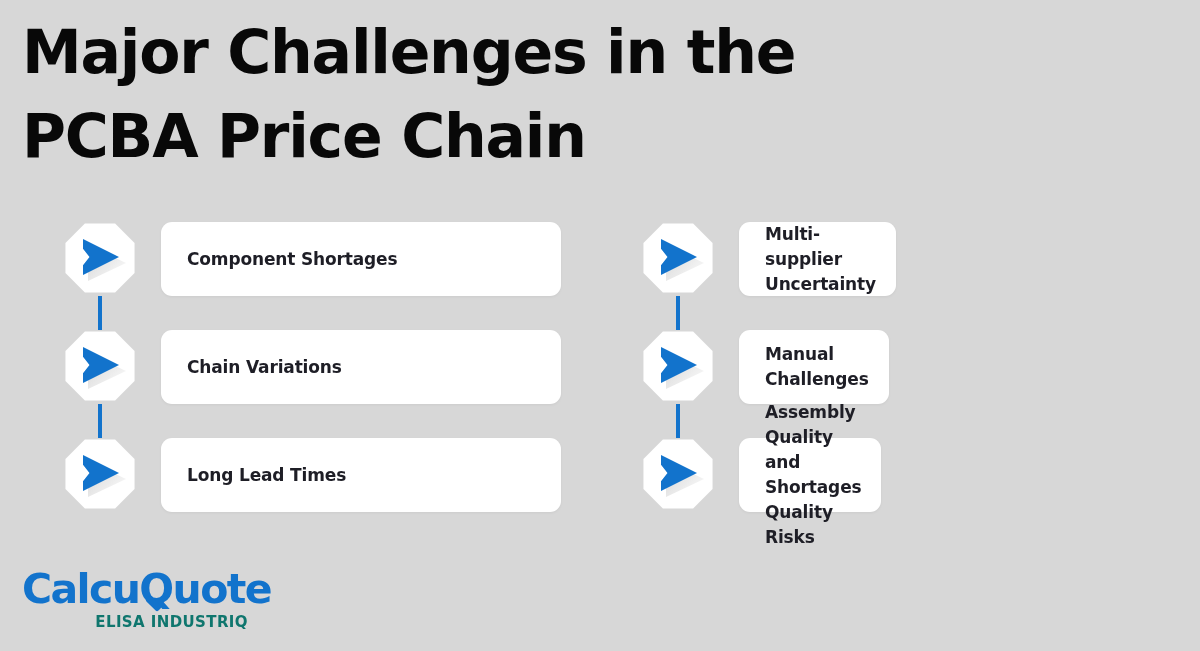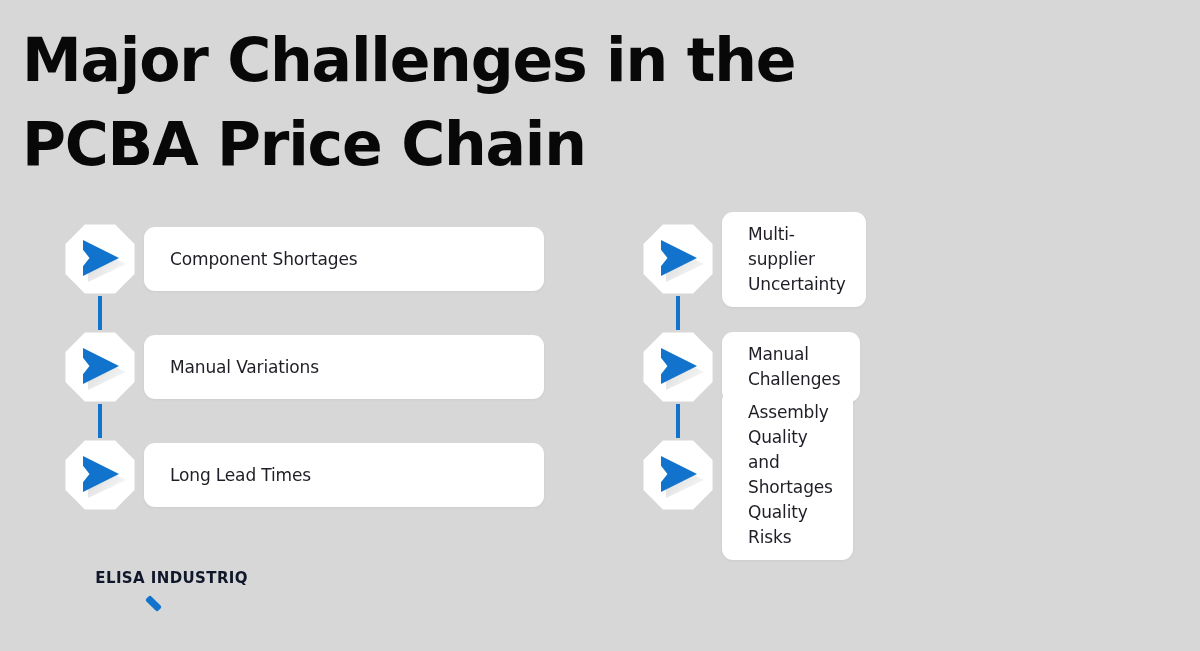--- a/index.html
+++ b/index.html
@@ -8,21 +8,21 @@
     background:#d7d7d7;
     font-family:"Liberation Sans", sans-serif;
     overflow:hidden;
     position:relative;
   }
 
   
   .title-block{
     position:absolute;
     left:22px;
-    top:18px;
+    top:10px;
     width:950px;
   }
   .title-line{
     font-family:"DejaVu Sans", sans-serif;
     font-weight:bold;
     font-size:60px;
     line-height:84px;
     letter-spacing:-1.2px;
     color:#080808;
     white-space:nowrap;
@@ -42,23 +42,23 @@
   }
   .column.left{ padding-left:64px; }
   .column.right{ padding-left:642px; margin-left:-600px; }
 
   .rows{ position:relative; }
 
   
   .row{
     position:relative;
     display:flex;
-    align-items:center;
     height:74px;
     margin-bottom:34px;
+    gap:17px;
   }
   .row:last-child{ margin-bottom:0; }
 
   
   .connector{
     position:absolute;
     width:4px;
     background:#1273cc;
     left:34px;
     top:74px;
@@ -119,21 +119,21 @@
     align-items:center;
     padding:10px 20px 10px 26px;
     z-index:2;
     box-shadow:0 1px 3px rgba(0,0,0,0.05);
   }
   .column.left .card{ width:400px; }
   .column.right .card{ width:404px; }
 
   .card-label{
     font-family:"DejaVu Sans", sans-serif;
-    font-weight:normal;
+    font-weight:bold;
     font-size:17px;
     line-height:25px;
     color:#1e1e26;
     letter-spacing:-0.15px;
   }
 
   
   .logo{
     position:absolute;
     left:22px;
@@ -159,21 +159,21 @@
     height:7px;
     background:#1273cc;
     transform:rotate(45deg);
     border-radius:2px;
   }
   .logo-sub{
     font-family:"DejaVu Sans", sans-serif;
     font-weight:bold;
     font-size:15px;
     line-height:18px;
-    color:#0f172a;
+    color:#0f766e;
     letter-spacing:0.4px;
     text-align:right;
     width:226px;
     margin-top:2px;
   }
 </style>
 </head>
 <body>
 
 <div class="title-block">
@@ -203,21 +203,21 @@
       <div class="row">
         <div class="connector"></div>
         <div class="badge">
           <div class="oct"></div>
           <div class="arrow-wrap">
             <div class="arrow-shade"></div>
             <div class="arrow"></div>
           </div>
         </div>
         <div class="card">
-          <span class="card-label">Manual Variations</span>
+          <span class="card-label">Chain Variations</span>
         </div>
       </div>
 
       <div class="row">
         <div class="badge">
           <div class="oct"></div>
           <div class="arrow-wrap">
             <div class="arrow-shade"></div>
             <div class="arrow"></div>
           </div>
@@ -273,15 +273,16 @@
           <span class="card-label">Assembly Quality and Shortages Quality Risks</span>
         </div>
       </div>
 
     </div>
   </div>
 
 </div>
 
 <div class="logo">
+  <div class="logo-word">CalcuQuote</div>
   <div class="logo-qtail"></div>
   <div class="logo-sub">ELISA INDUSTRIQ</div>
 </div>
 
 </body></html>

